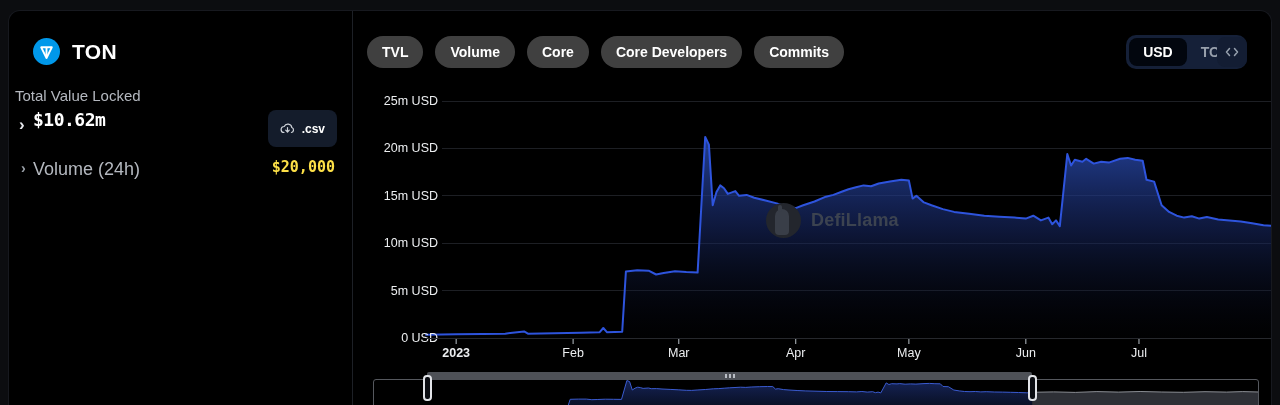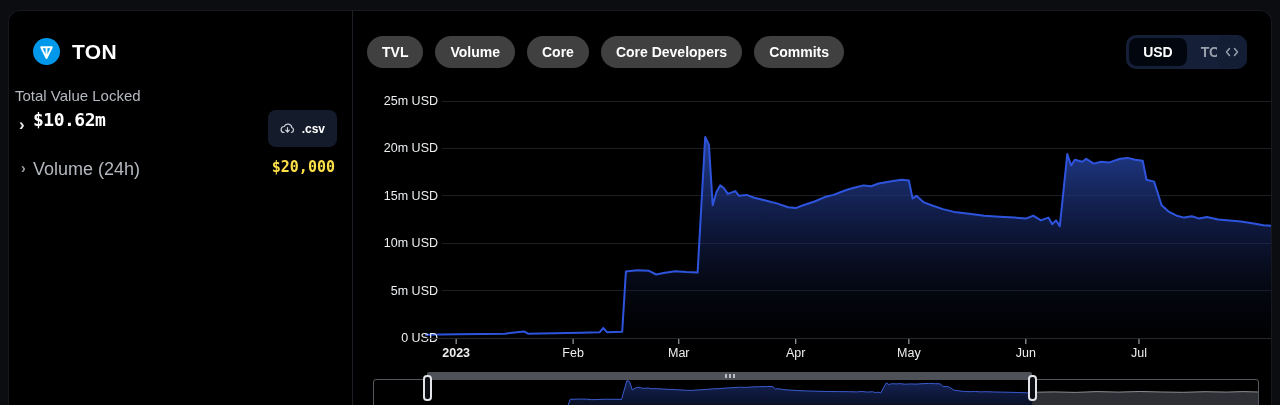--- a/index.html
+++ b/index.html
@@ -166,20 +166,24 @@
       <g id="gBrush">
           <path d="M20.0 397.1 L74.0 397.0 L74.0 397.5 L20.0 397.5 Z" fill="#2e3036" stroke="none"></path>
           <path d="M20.0 397.1 L74.0 397.0" fill="none" stroke="#8a8d93" stroke-width="1"></path>
           <path d="M679.1 381.3 L700.7 380.9 L722.3 381.4 L743.9 380.6 L765.5 381.1 L787.1 380.5 L808.8 381.0 L830.4 381.3 L852.0 380.7 L873.6 381.1 L889.8 380.6 L906.0 381.0 L906.0 397.5 L679.1 397.5 Z" fill="#2e3036" stroke="none"></path>
           <path d="M679.1 381.3 L700.7 380.9 L722.3 381.4 L743.9 380.6 L765.5 381.1 L787.1 380.5 L808.8 381.0 L830.4 381.3 L852.0 380.7 L873.6 381.1 L889.8 380.6 L906.0 381.0" fill="none" stroke="#8a8d93" stroke-width="1"></path>
           <path d="M74.0 397.0 L95.6 397.0 L114.5 396.9 L130.8 396.9 L144.3 396.6 L147.0 396.9 L165.9 396.8 L184.8 396.8 L198.3 396.7 L201.0 396.1 L203.7 396.7 L214.5 396.6 L217.2 388.3 L225.3 388.1 L233.4 388.1 L238.8 388.7 L244.2 388.5 L252.3 388.2 L260.4 388.3 L268.5 388.4 L273.9 369.5 L276.6 370.6 L279.3 379.0 L282.0 377.2 L284.7 376.2 L287.4 376.6 L290.1 377.4 L295.5 377.0 L298.2 377.7 L303.6 377.6 L309.0 378.0 L317.1 378.4 L325.2 378.8 L333.3 379.3 L338.7 379.4 L344.1 379.0 L352.3 378.5 L360.4 377.8 L365.8 377.6 L371.2 377.2 L376.6 376.8 L382.0 376.5 L387.4 376.2 L392.8 376.4 L398.2 376.0 L406.3 375.7 L414.4 375.5 L419.8 375.6 L422.5 378.1 L425.2 377.7 L430.6 378.6 L436.0 379.0 L444.1 379.5 L452.2 379.9 L463.0 380.2 L473.8 380.5 L484.6 380.6 L495.4 380.7 L503.5 380.9 L508.9 380.5 L514.3 381.1 L519.7 380.7 L522.4 381.7 L525.1 381.1 L527.8 381.9 L533.2 371.9 L535.9 373.5 L538.6 372.7 L544.0 372.9 L546.7 372.6 L552.1 373.2 L557.5 372.9 L562.9 373.1 L571.0 372.6 L576.5 372.4 L581.9 372.7 L587.3 372.8 L590.0 375.5 L595.4 375.7 L600.8 379.0 L606.2 379.9 L611.6 380.5 L617.0 380.7 L622.4 380.5 L627.8 380.9 L633.2 380.7 L641.3 381.0 L649.4 381.1 L657.5 381.3 L665.6 381.5 L673.7 381.8 L679.1 381.9 L679.1 397.5 L74.0 397.5 Z" fill="url(#miniGrad)" stroke="none"></path>
           <path d="M74.0 397.0 L95.6 397.0 L114.5 396.9 L130.8 396.9 L144.3 396.6 L147.0 396.9 L165.9 396.8 L184.8 396.8 L198.3 396.7 L201.0 396.1 L203.7 396.7 L214.5 396.6 L217.2 388.3 L225.3 388.1 L233.4 388.1 L238.8 388.7 L244.2 388.5 L252.3 388.2 L260.4 388.3 L268.5 388.4 L273.9 369.5 L276.6 370.6 L279.3 379.0 L282.0 377.2 L284.7 376.2 L287.4 376.6 L290.1 377.4 L295.5 377.0 L298.2 377.7 L303.6 377.6 L309.0 378.0 L317.1 378.4 L325.2 378.8 L333.3 379.3 L338.7 379.4 L344.1 379.0 L352.3 378.5 L360.4 377.8 L365.8 377.6 L371.2 377.2 L376.6 376.8 L382.0 376.5 L387.4 376.2 L392.8 376.4 L398.2 376.0 L406.3 375.7 L414.4 375.5 L419.8 375.6 L422.5 378.1 L425.2 377.7 L430.6 378.6 L436.0 379.0 L444.1 379.5 L452.2 379.9 L463.0 380.2 L473.8 380.5 L484.6 380.6 L495.4 380.7 L503.5 380.9 L508.9 380.5 L514.3 381.1 L519.7 380.7 L522.4 381.7 L525.1 381.1 L527.8 381.9 L533.2 371.9 L535.9 373.5 L538.6 372.7 L544.0 372.9 L546.7 372.6 L552.1 373.2 L557.5 372.9 L562.9 373.1 L571.0 372.6 L576.5 372.4 L581.9 372.7 L587.3 372.8 L590.0 375.5 L595.4 375.7 L600.8 379.0 L606.2 379.9 L611.6 380.5 L617.0 380.7 L622.4 380.5 L627.8 380.9 L633.2 380.7 L641.3 381.0 L649.4 381.1 L657.5 381.3 L665.6 381.5 L673.7 381.8 L679.1 381.9" fill="none" stroke="#3a5bd0" stroke-width="1"></path>
         </g>
     </svg>
 
+    <div class="watermark">
+      <div class="wm-badge"></div>
+      <div class="wm-text">DefiLlama</div>
+    </div>
 
     <div class="brush-track"></div>
     <div class="brush-move" id="brushMove" style="left: 74.0244px; width: 605.073px;">
       <i></i>
         <i></i>
         <i></i>
     </div>
     <div class="brush-handle" id="brushHandleL" style="left: 69.5244px;"></div>
     <div class="brush-handle" id="brushHandleR" style="left: 674.598px;"></div>
   </div>

